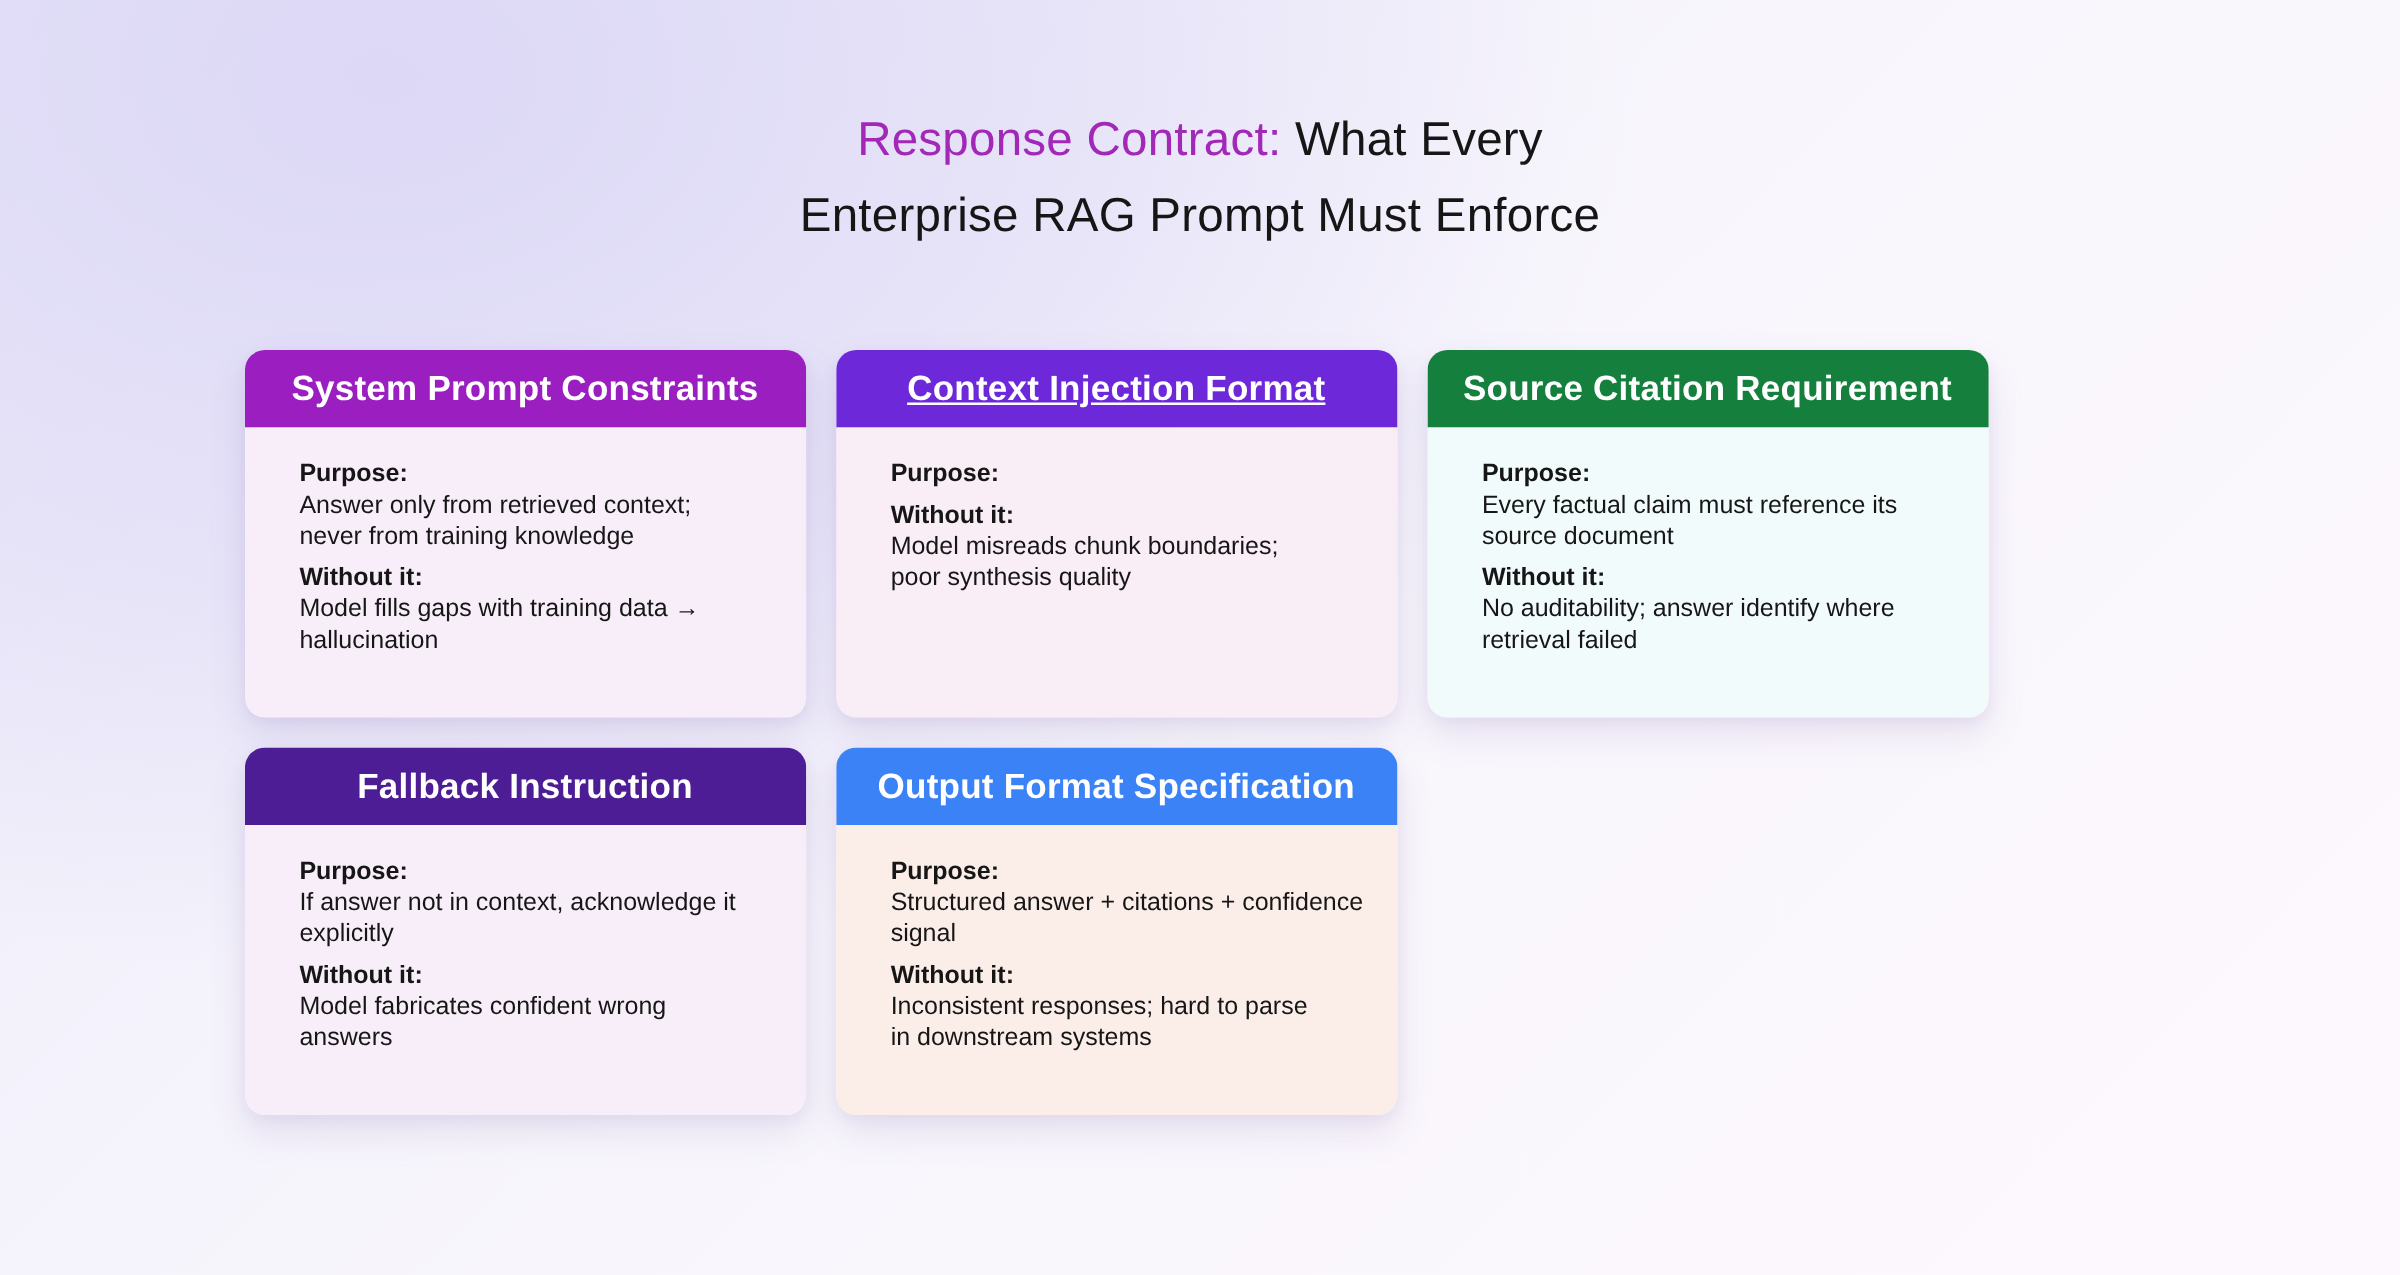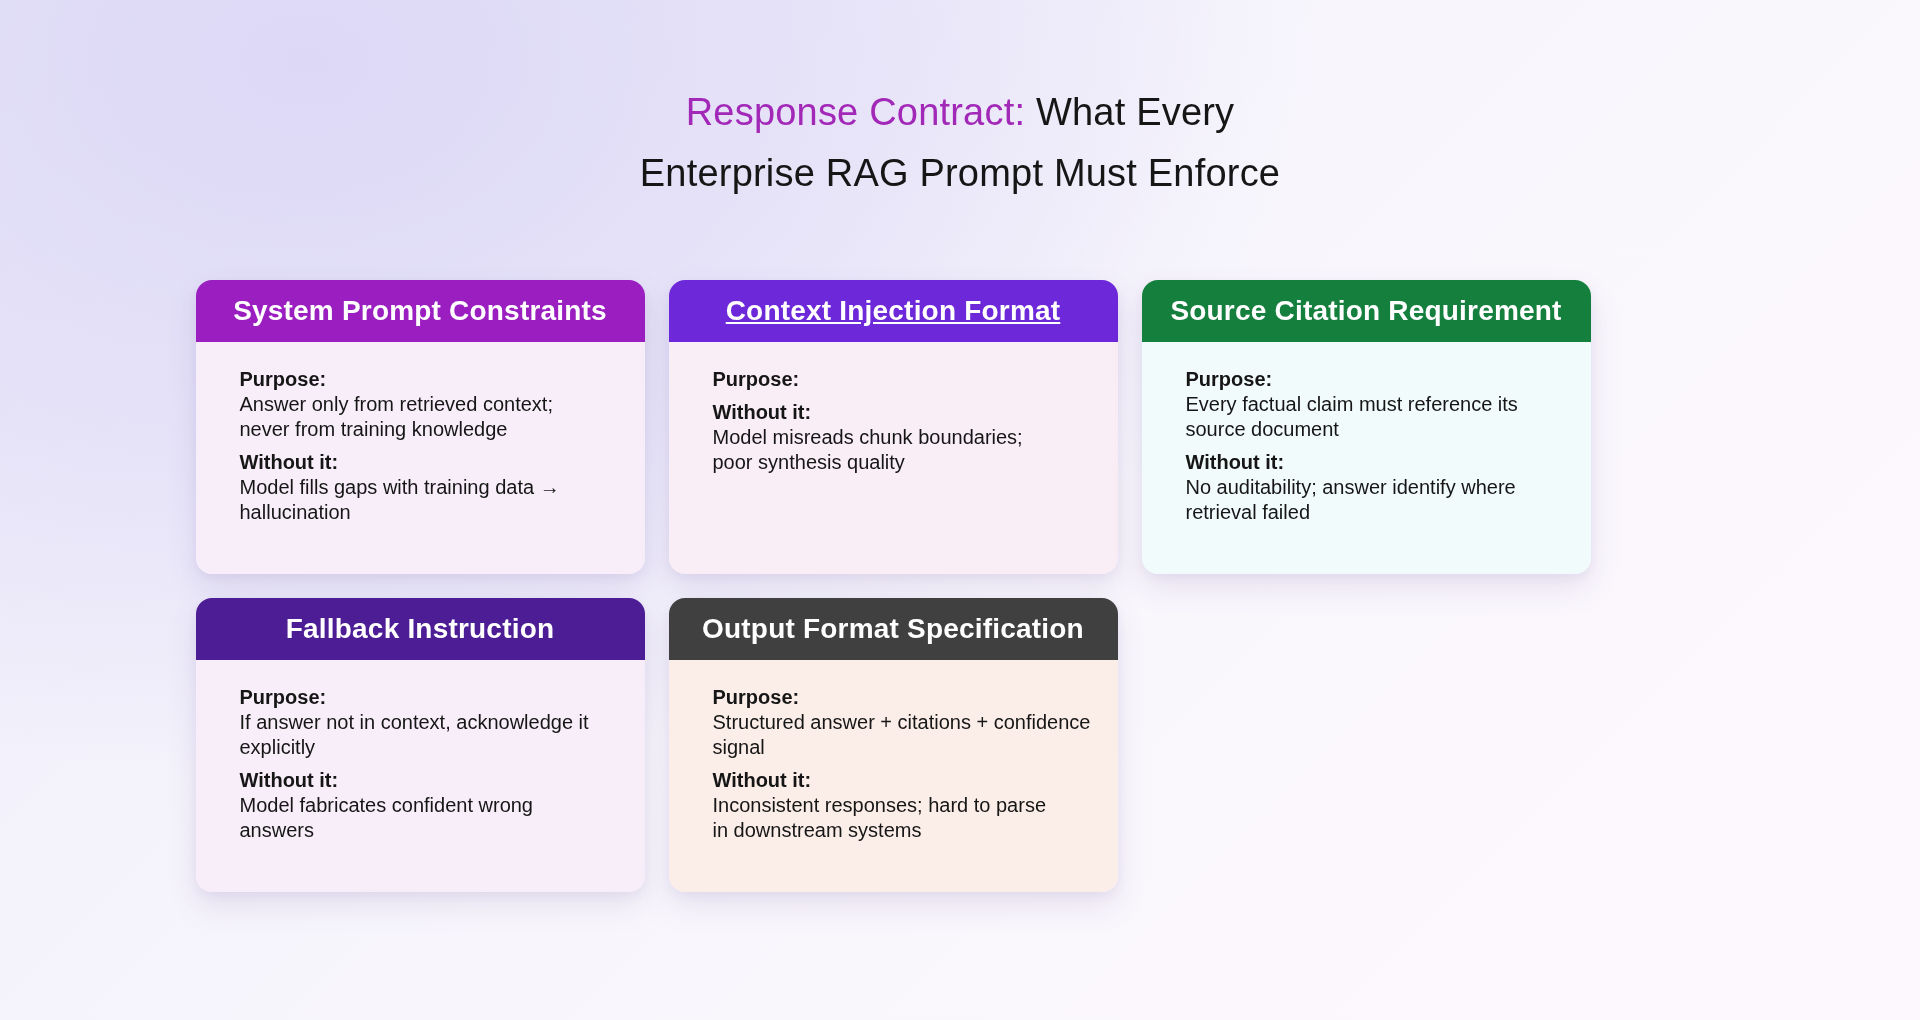--- a/index.html
+++ b/index.html
@@ -125,21 +125,21 @@
       </div>
       <div class="block">
         <div class="block-label">Without it:</div>
         <div class="block-text">Model fabricates confident wrong
 answers</div>
       </div>
     </div>
   </div>
 
   <div class="card">
-    <div class="card-header" style="background: #404040;">Output Format Specification</div>
+    <div class="card-header" style="background: #3b82f6;">Output Format Specification</div>
     <div class="card-body" style="background: rgb(251, 238, 233);">
       <div class="block">
         <div class="block-label">Purpose:</div>
         <div class="block-text">Structured answer + citations + confidence
 signal</div>
       </div>
       <div class="block">
         <div class="block-label">Without it:</div>
         <div class="block-text">Inconsistent responses; hard to parse
 in downstream systems</div>

